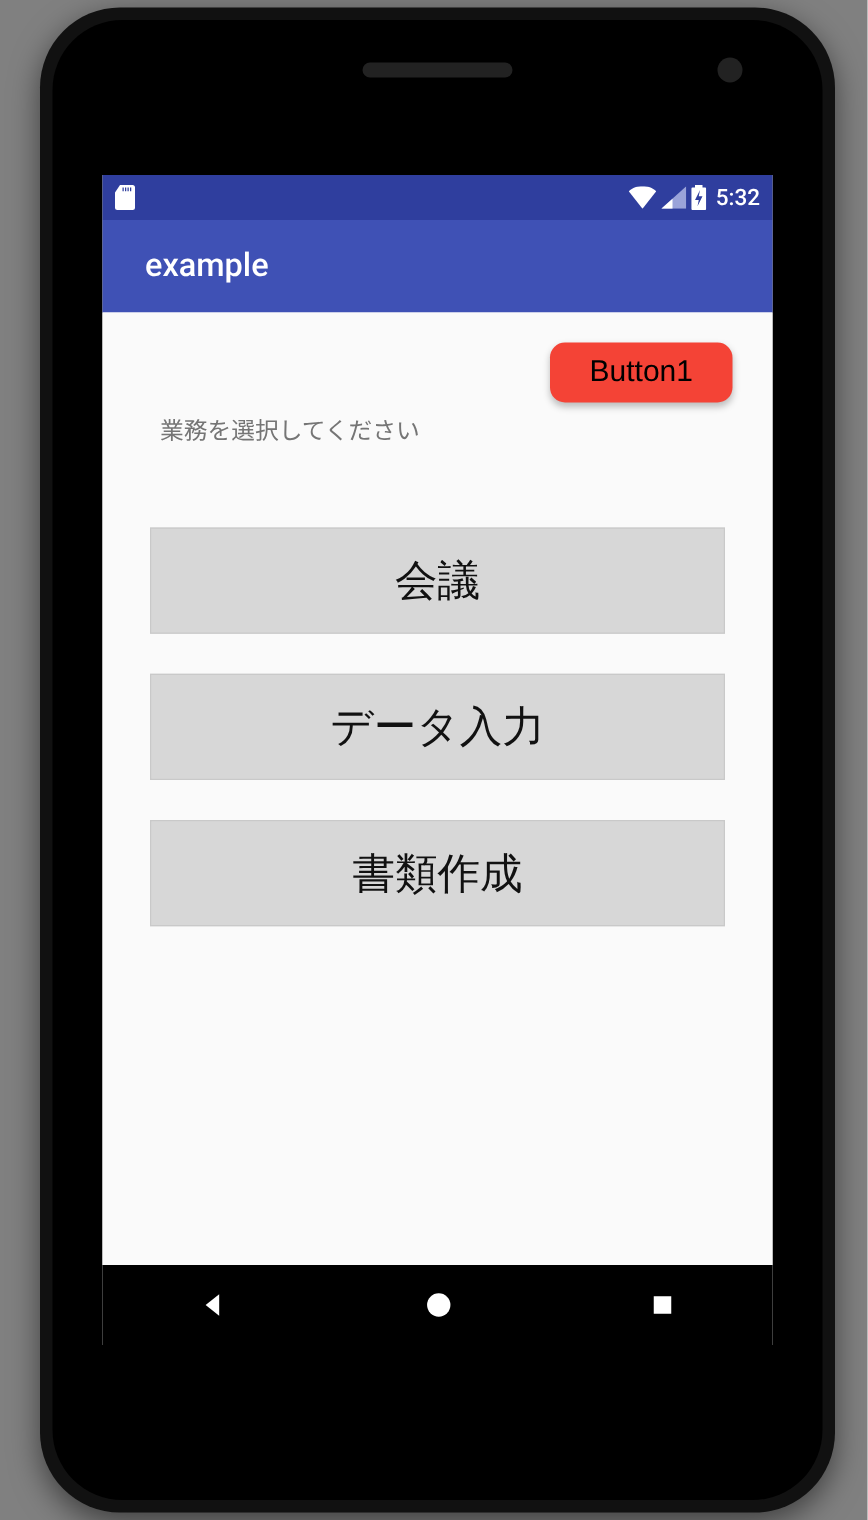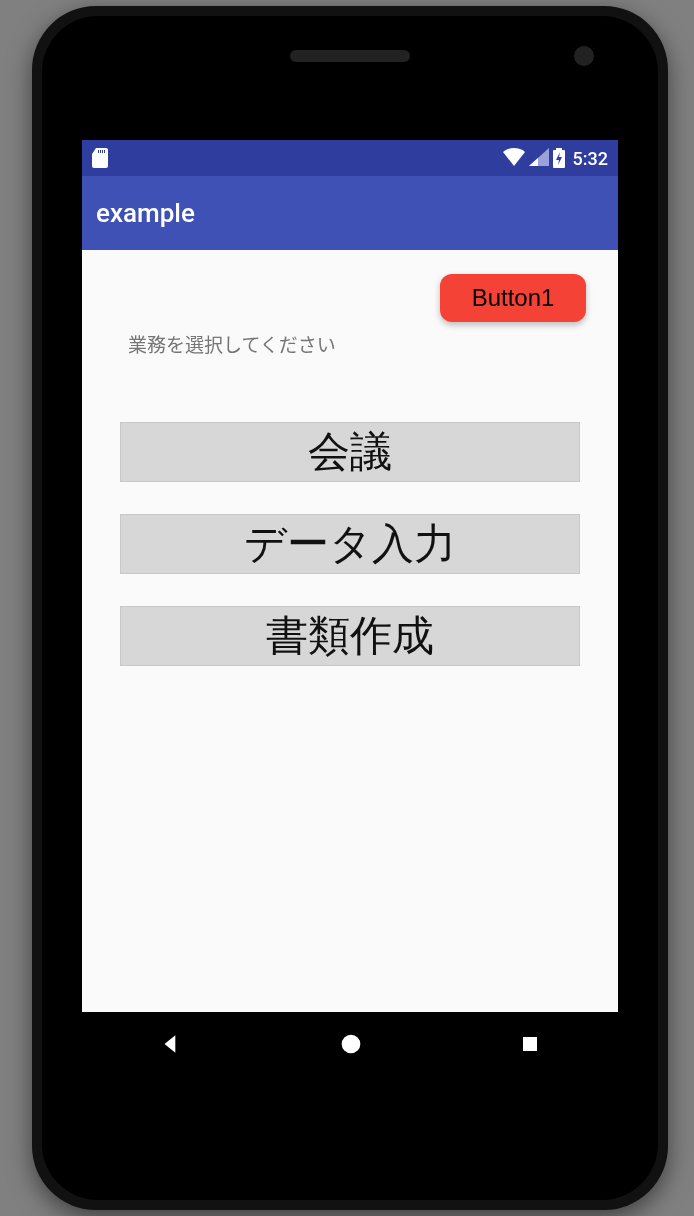--- a/index.html
+++ b/index.html
@@ -63,28 +63,28 @@
       height: 36px;
       background: #2f3e9e;
       color: #fff;
       display: flex;
       align-items: center;
       padding: 0 10px;
       font-size: 18px;
       justify-content: space-between;
     }
     .status-left { display: flex; align-items: center; gap: 8px; }
-    .status-right { display: flex; align-items: flex-start; gap: 4px; }
+    .status-right { display: flex; align-items: center; gap: 4px; }
     .app-bar {
       height: 74px;
       background: #3f51b5;
       color: #fff;
       display: flex;
       align-items: center;
-      padding: 0 14px;
+      padding: 0 34px;
       font-size: 26px;
       font-weight: 500;
     }
     .content {
       flex: 1;
       background: #fafafa;
       position: relative;
       padding: 24px 38px 0 38px;
     }
     .top-row {
@@ -111,26 +111,26 @@
       font-size: 24px;
       box-shadow: 0 3px 6px rgba(0,0,0,0.25);
     }
     .task-list {
       margin-top: 48px;
       display: flex;
       flex-direction: column;
       gap: 32px;
     }
     .task-btn {
-      height: 60px;
+      height: 85px;
       width: 100%;
       background: #d7d7d7;
       border: 1px solid #c9c9c9;
       color: #111;
-      font-size: 42px;
+      font-size: 34px;
       font-weight: 400;
       cursor: pointer;
     }
     .nav-bar {
       height: 64px;
       background: #000;
       display: flex;
       align-items: center;
       justify-content: space-around;
     }

